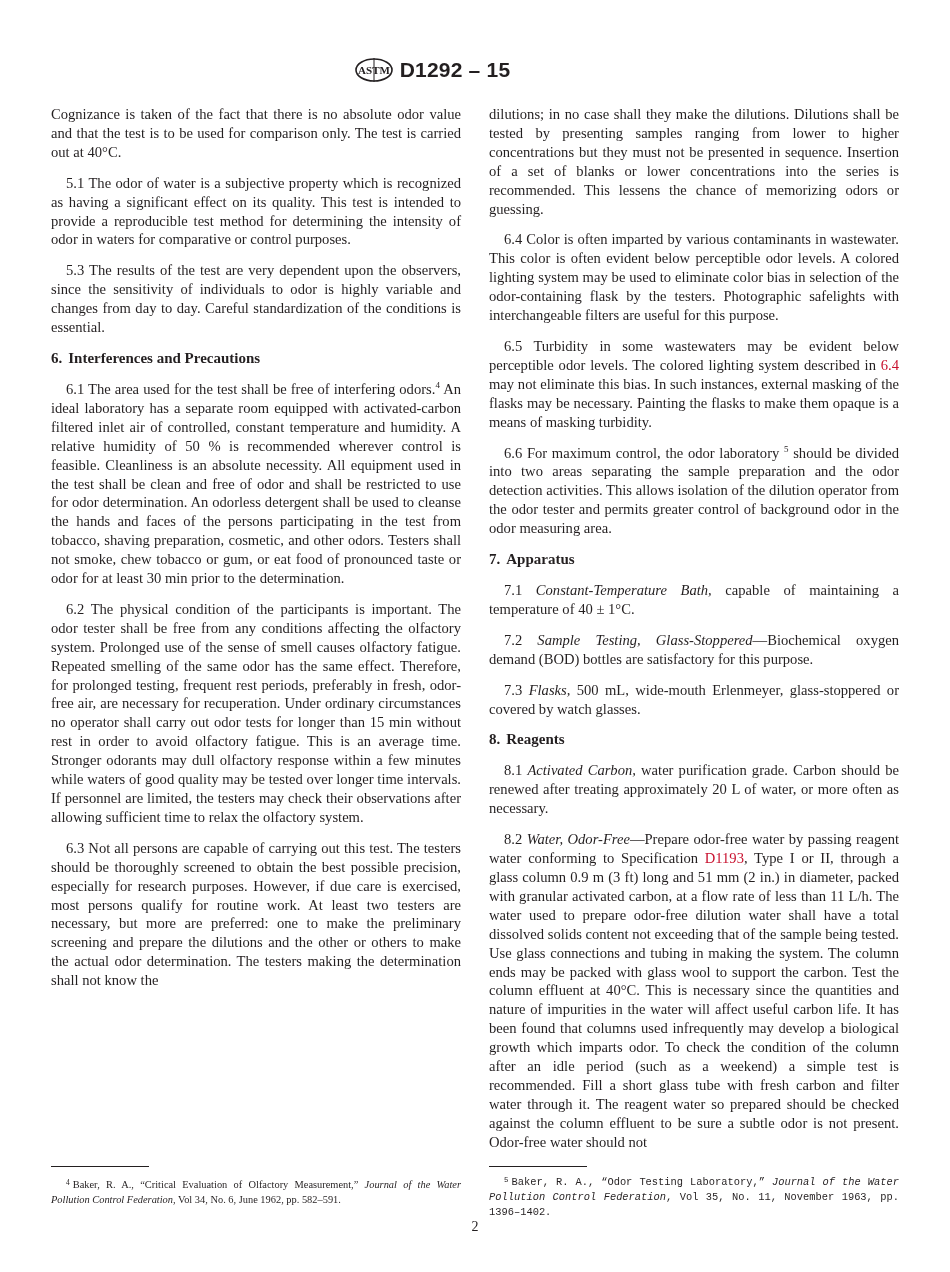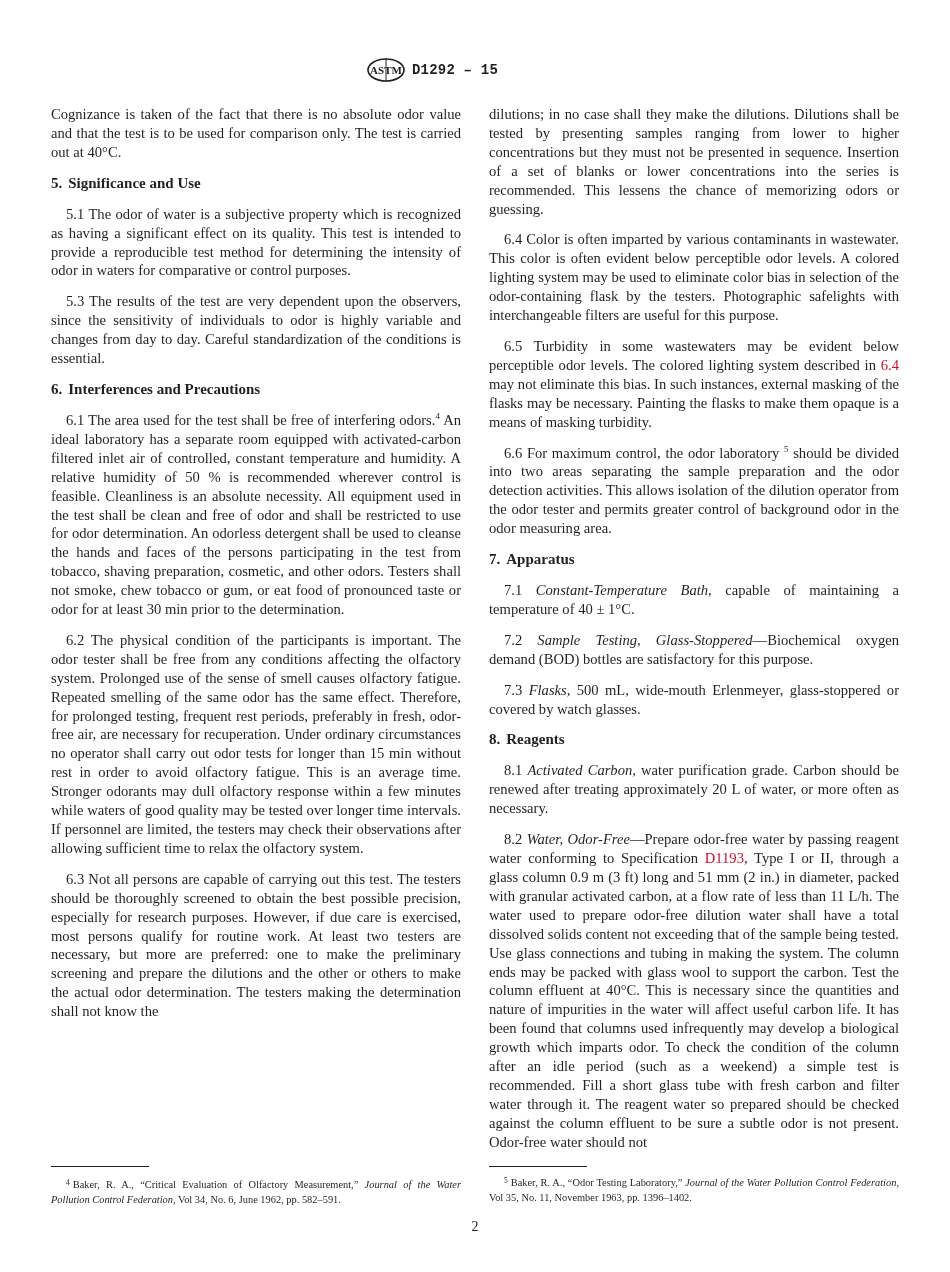--- a/index.html
+++ b/index.html
@@ -1,22 +1,22 @@
 <!DOCTYPE html>
 <html><head>
 <meta charset="utf-8">
 <style>
   html, body { margin: 0; padding: 0; background: #ffffff; }
   body { width: 950px; height: 1272px; position: relative; overflow: hidden;
          font-family: "Liberation Serif", "DejaVu Serif", serif; color: #231f20; }
   .header { position: absolute; top: 56px; left: 0; width: 864px; height: 28px;
             display: flex; justify-content: center; align-items: center; gap: 6px; }
   .logo { width: 40px; height: 26px; display: inline-block; }
-  .designation { font-family: Liberation Mono, monospace; font-weight: bold;
-                 font-size: 14px; letter-spacing: 0.2px; }
+  .designation { font-family: Liberation Sans, sans-serif; font-weight: bold;
+                 font-size: 21px; letter-spacing: 0.2px; }
   .col { position: absolute; top: 93px; width: 410px; font-size: 14.6px; line-height: 18.9px; }
   .col.left { left: 51px; }
   .col.right { left: 489px; }
   p { margin: 12px 0 7px 0; text-align: justify; text-align-last: left; }
   p.ind { text-indent: 15px; }
   h2 { font-size: 15px; font-weight: bold; margin: 12px 0 7px 0; line-height: 19px; }
   h2 .num { margin-right: 6px; }
   i { font-style: italic; }
   sup { font-size: 9px; line-height: 0; vertical-align: 6px; }
   .link { color: #c8102e; }
@@ -33,21 +33,20 @@
     <ellipse cx="20" cy="13" rx="18" ry="11" fill="none" stroke="#231f20" stroke-width="1.6"></ellipse>
     <text x="20" y="17" text-anchor="middle" font-family="Liberation Serif, serif" font-weight="bold" font-size="11" fill="#231f20">ASTM</text>
     <line x1="20" y1="1" x2="20" y2="25" stroke="#231f20" stroke-width="1"></line>
   </svg>
   <span class="designation">D1292 – 15</span>
 </div>
 
 <div class="col left">
   <p>Cognizance is taken of the fact that there is no absolute odor value and that the test is to be used for comparison only. The test is carried out at 40°C.</p>
 
-  <h2><span class="num">5.</span><span>Significance and Use</span></h2>
   <p class="ind">5.1 The odor of water is a subjective property which is recognized as having a significant effect on its quality. This test is intended to provide a reproducible test method for determining the intensity of odor in waters for comparative or control purposes.</p>
   <p class="ind">5.3 The results of the test are very dependent upon the observers, since the sensitivity of individuals to odor is highly variable and changes from day to day. Careful standardization of the conditions is essential.</p>
 
   <h2><span class="num">6.</span><span>Interferences and Precautions</span></h2>
   <p class="ind"><span>6.1 The area used for the test shall be free of interfering odors.</span><sup>4</sup><span> An ideal laboratory has a separate room equipped with activated-carbon filtered inlet air of controlled, constant temperature and humidity. A relative humidity of 50 % is recommended wherever control is feasible. Cleanliness is an absolute necessity. All equipment used in the test shall be clean and free of odor and shall be restricted to use for odor determination. An odorless detergent shall be used to cleanse the hands and faces of the persons participating in the test from tobacco, shaving preparation, cosmetic, and other odors. Testers shall not smoke, chew tobacco or gum, or eat food of pronounced taste or odor for at least 30 min prior to the determination.</span></p>
   <p class="ind">6.2 The physical condition of the participants is important. The odor tester shall be free from any conditions affecting the olfactory system. Prolonged use of the sense of smell causes olfactory fatigue. Repeated smelling of the same odor has the same effect. Therefore, for prolonged testing, frequent rest periods, preferably in fresh, odor-free air, are necessary for recuperation. Under ordinary circumstances no operator shall carry out odor tests for longer than 15 min without rest in order to avoid olfactory fatigue. This is an average time. Stronger odorants may dull olfactory response within a few minutes while waters of good quality may be tested over longer time intervals. If personnel are limited, the testers may check their observations after allowing sufficient time to relax the olfactory system.</p>
   <p class="ind">6.3 Not all persons are capable of carrying out this test. The testers should be thoroughly screened to obtain the best possible precision, especially for research purposes. However, if due care is exercised, most persons qualify for routine work. At least two testers are necessary, but more are preferred: one to make the preliminary screening and prepare the dilutions and the other or others to make the actual odor determination. The testers making the determination shall not know the</p>
 </div>
 
 <div class="fnrule" style="left:51px; top:1166px;"></div>
@@ -65,17 +64,17 @@
   <p class="ind"><span>7.1 </span><i>Constant-Temperature Bath,</i><span> capable of maintaining a temperature of 40 ± 1°C.</span></p>
   <p class="ind"><span>7.2 </span><i>Sample Testing, Glass-Stoppered</i><span>—Biochemical oxygen demand (BOD) bottles are satisfactory for this purpose.</span></p>
   <p class="ind"><span>7.3 </span><i>Flasks,</i><span> 500 mL, wide-mouth Erlenmeyer, glass-stoppered or covered by watch glasses.</span></p>
 
   <h2><span class="num">8.</span><span>Reagents</span></h2>
   <p class="ind"><span>8.1 </span><i>Activated Carbon,</i><span> water purification grade. Carbon should be renewed after treating approximately 20 L of water, or more often as necessary.</span></p>
   <p class="ind"><span>8.2 </span><i>Water, Odor-Free</i><span>—Prepare odor-free water by passing reagent water conforming to Specification </span><span class="link">D1193</span><span>, Type I or II, through a glass column 0.9 m (3 ft) long and 51 mm (2 in.) in diameter, packed with granular activated carbon, at a flow rate of less than 11 L/h. The water used to prepare odor-free dilution water shall have a total dissolved solids content not exceeding that of the sample being tested. Use glass connections and tubing in making the system. The column ends may be packed with glass wool to support the carbon. Test the column effluent at 40°C. This is necessary since the quantities and nature of impurities in the water will affect useful carbon life. It has been found that columns used infrequently may develop a biological growth which imparts odor. To check the condition of the column after an idle period (such as a weekend) a simple test is recommended. Fill a short glass tube with fresh carbon and filter water through it. The reagent water so prepared should be checked against the column effluent to be sure a subtle odor is not present. Odor-free water should not</span></p>
 </div>
 
 <div class="fnrule" style="left:489px; top:1166px;"></div>
-<div class="footnote" style="left:489px; top:1173px;">
+<div class="footnote" style="left:489px; top:1173px;font-family:Liberation Mono, monospace;">
   <span style="display:inline-block; width:15px;"></span><span class="fnnum">5</span><span>Baker, R. A., “Odor Testing Laboratory,” </span><i>Journal of the Water Pollution Control Federation</i><span>, Vol 35, No. 11, November 1963, pp. 1396–1402.</span>
 </div>
 
 <div class="pagenum">2</div>
 
 </body></html>

